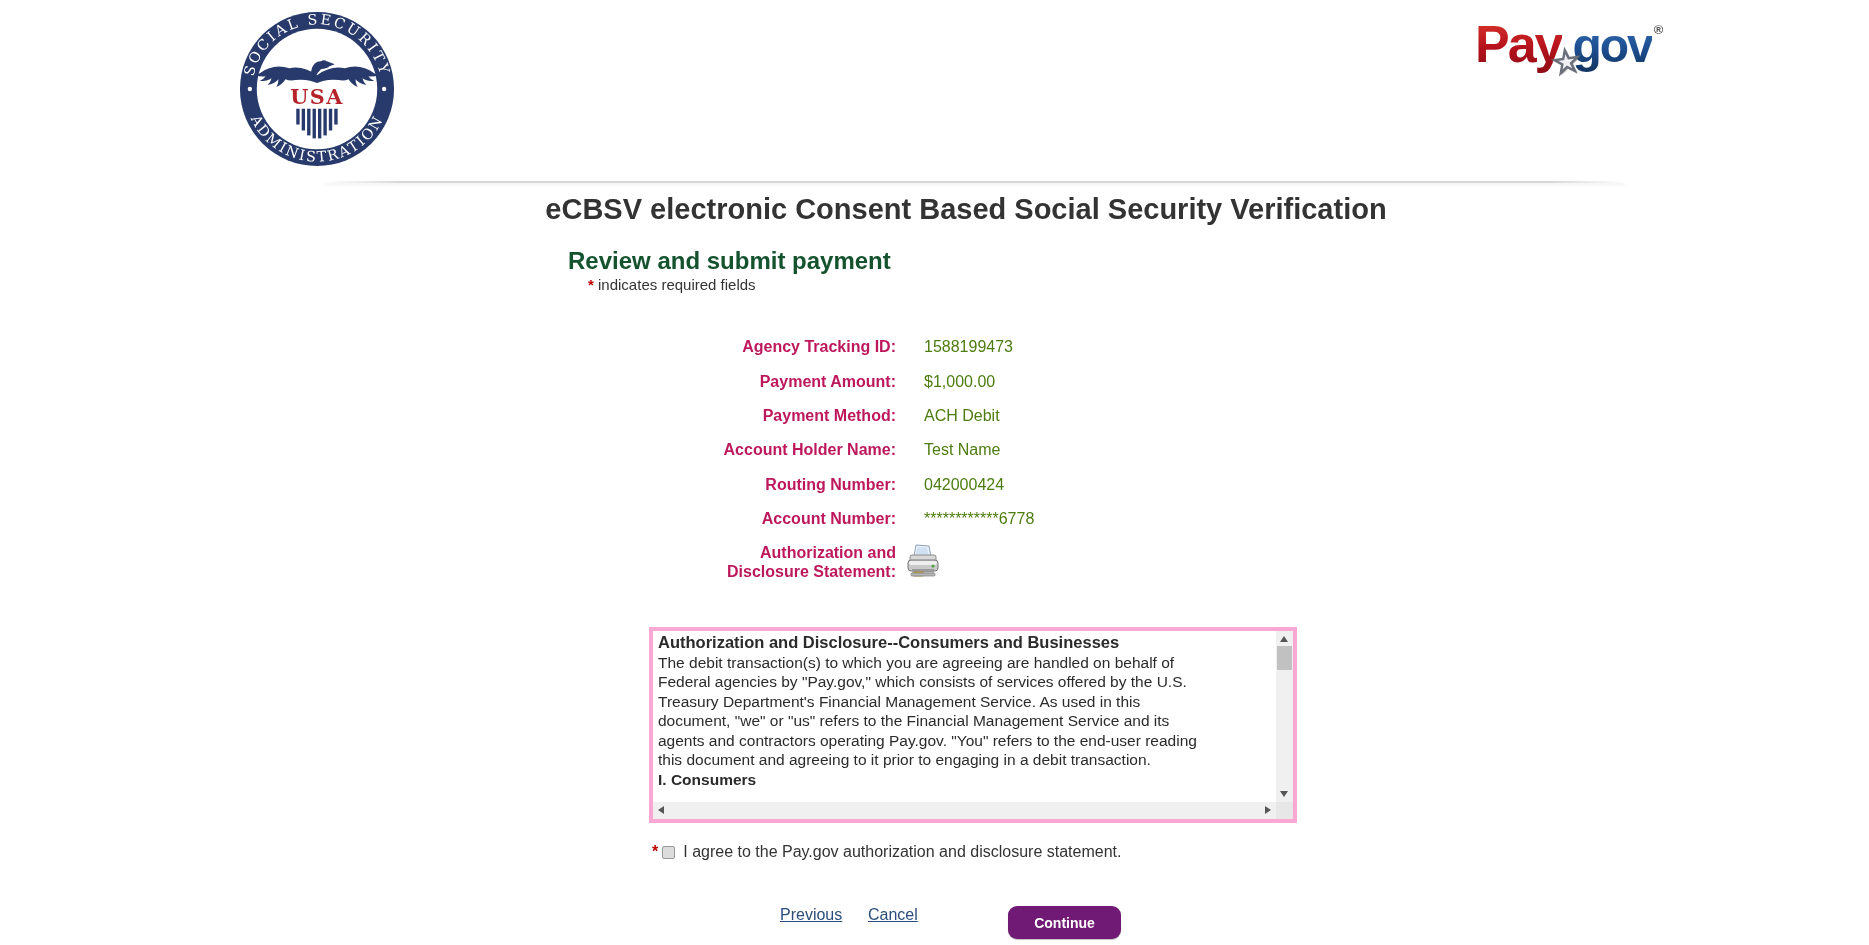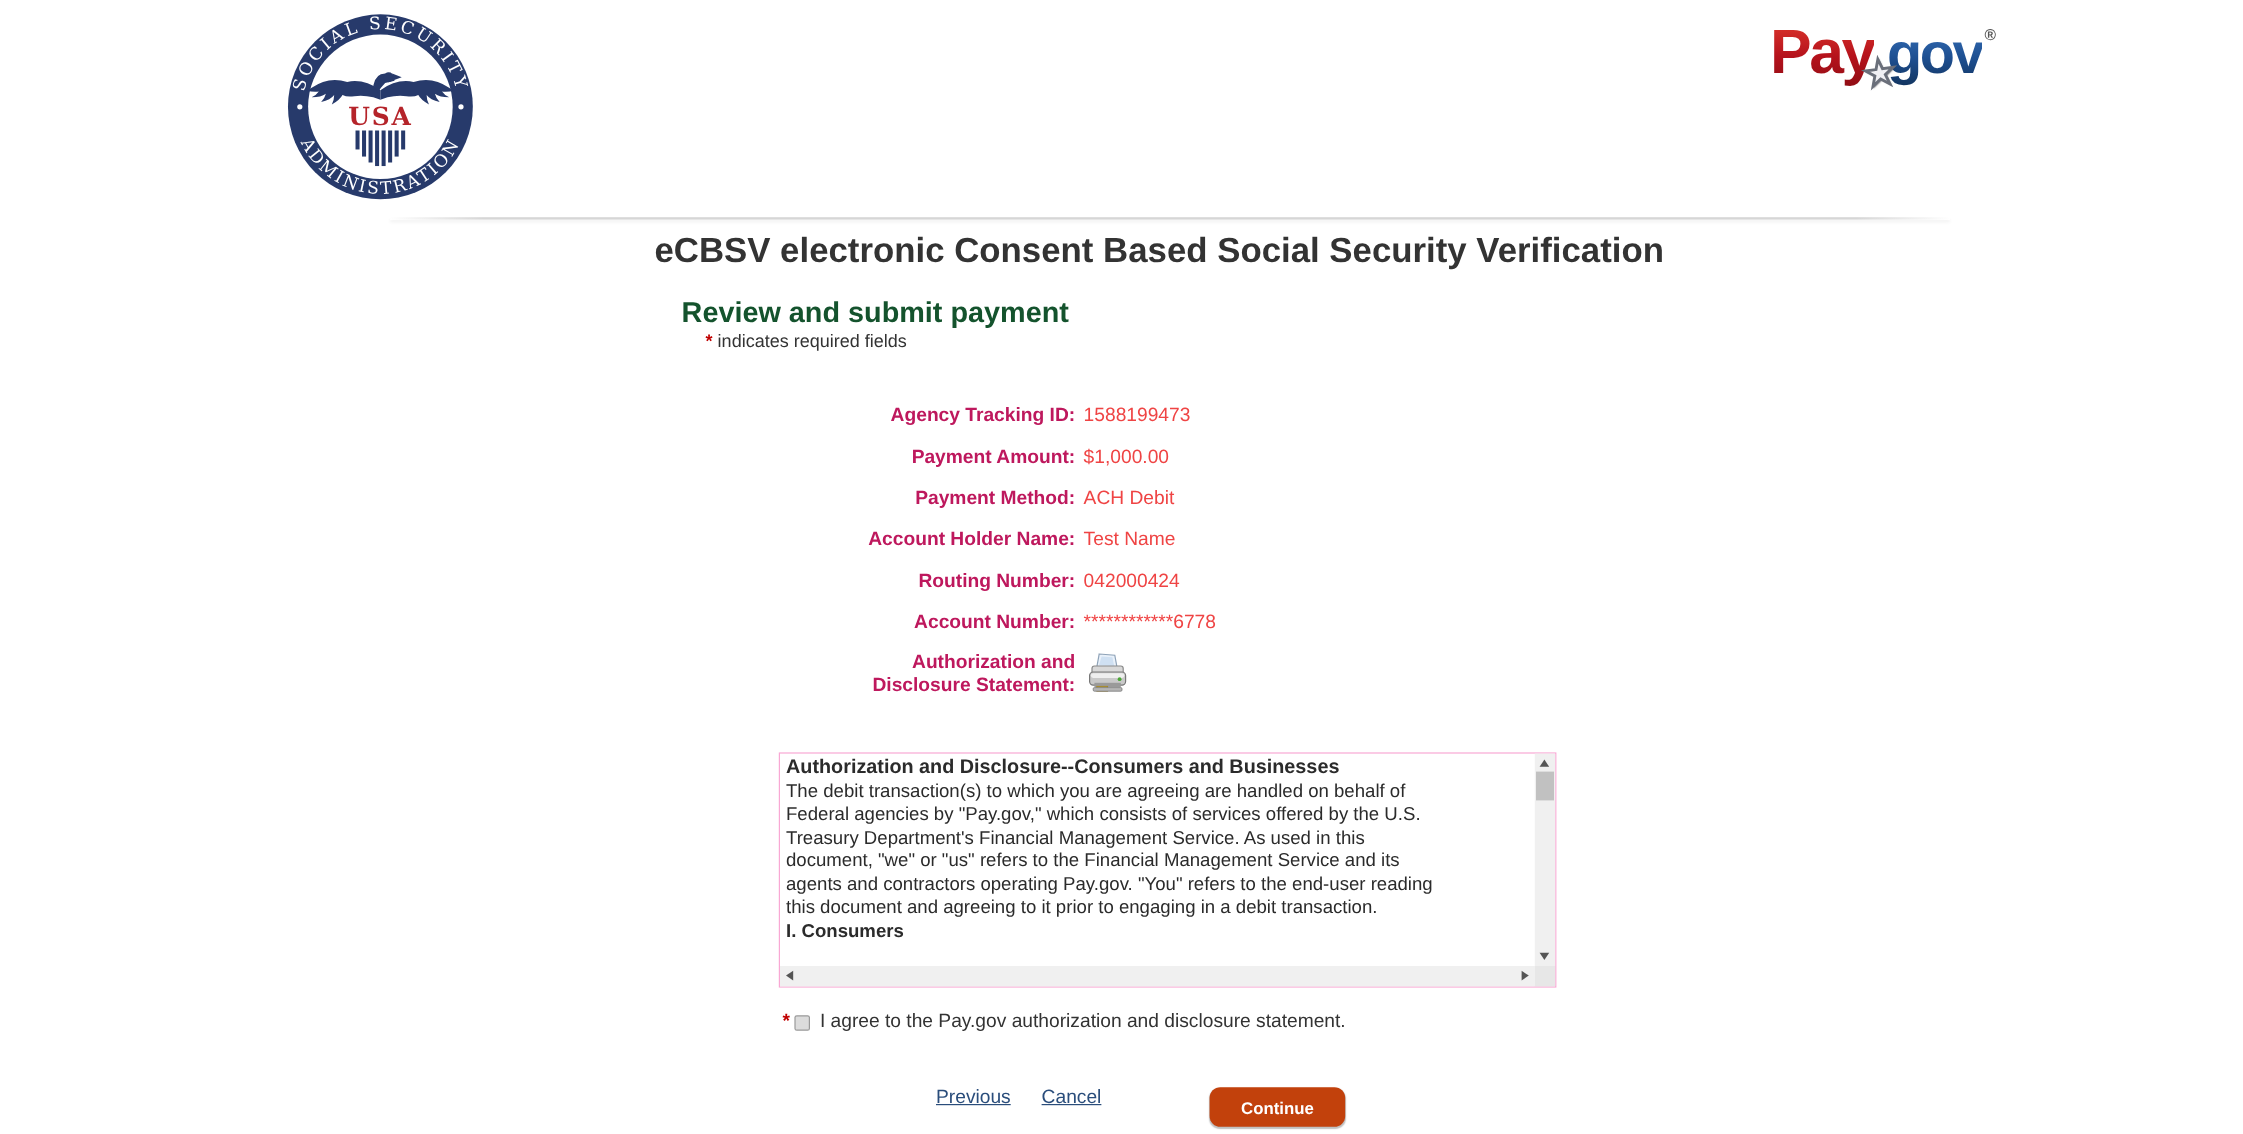--- a/index.html
+++ b/index.html
@@ -30,29 +30,29 @@
                 font-size:29px; font-weight:bold; color:#333; }
   .section { position:absolute; left:568px; top:248px; }
   .section h2 { font-size:24px; font-weight:bold; color:#14532d; line-height:26px; }
   .req-note { font-size:15px; color:#333; margin-top:2px;margin-left:20px; }
   .red-star { color:#c00000; font-weight:bold; }
 
   
   .fields { position:absolute; left:560px; top:330px; width:620px; }
   .frow { display:flex; align-items:center; height:34.4px; font-size:16px; }
   .flabel { width:336px; text-align:right; font-weight:bold; color:#be185d; flex:none; }
-  .fvalue { padding-left:7px; color:#ef4444; }
+  .fvalue { padding-left:7px; color:#4d7c0f;margin-left:21px; }
   .frow.auth { height:auto; margin-top:7px; align-items:center; }
   .frow.auth .flabel { line-height:19px; }
   .printer-btn { margin-left:7px; width:40px; height:38px; border:none; background:transparent;
                  cursor:pointer; padding:0; }
 
   
   .scrollbox { position:absolute; left:649px; top:627px; width:648px; height:196px;
-               border:1px solid #f9a8d4; background:#fff; }
+               border:4px solid #f9a8d4; background:#fff; }
   .sb-content { position:absolute; left:0; top:0; right:17px; bottom:17px;
                 overflow:hidden; padding:2px 4px 0 5px;
                 font-size:15.5px; line-height:19.5px; color:#2b2b2b; }
   .sb-heading { font-size:16.5px; font-weight:bold; }
   .sb-sub { font-weight:bold; }
   .vscroll { position:absolute; top:0; right:0; width:17px; bottom:17px; background:#f0f0f0; }
   .vthumb { position:absolute; top:15px; left:1px; right:1px; height:24px; background:#c1c1c1; }
   .arr { position:absolute; width:0; height:0; }
   .arr.up   { top:5px; left:4px; border-left:4.5px solid transparent; border-right:4.5px solid transparent; border-bottom:6px solid #555; }
   .arr.down { bottom:5px; left:4px; border-left:4.5px solid transparent; border-right:4.5px solid transparent; border-top:6px solid #555; }
@@ -68,21 +68,21 @@
   .agree input { appearance:none; -webkit-appearance:none; width:13px; height:13px;
                  background:#dcdcdc; border:1px solid #9a9a9a; border-radius:2px;
                  margin:0 8px 0 0; cursor:pointer; }
 
   
   .link { position:absolute; top:906px; font-size:16px; color:#2a4d7b;
           text-decoration:underline; cursor:pointer; }
   .link.prev { left:780px; }
   .link.cancel { left:868px; }
   .continue-btn { position:absolute; left:1008px; top:906px; width:113px; height:33px;
-                  background:#c2410c; color:#ffffff; font-weight:bold; font-size:14px;
+                  background:#701a75; color:#ffffff; font-weight:bold; font-size:14px;
                   font-family:"Liberation Sans", sans-serif; border:none; border-radius:9px;
                   cursor:pointer; box-shadow:0 1px 1px rgba(0,0,0,.25); }
 </style>
 </head>
 <body>
 
 <div class="stage">
 
   <svg class="seal" viewBox="0 0 160 160">
     <circle cx="80" cy="80" r="78" fill="#273a6b"></circle>

